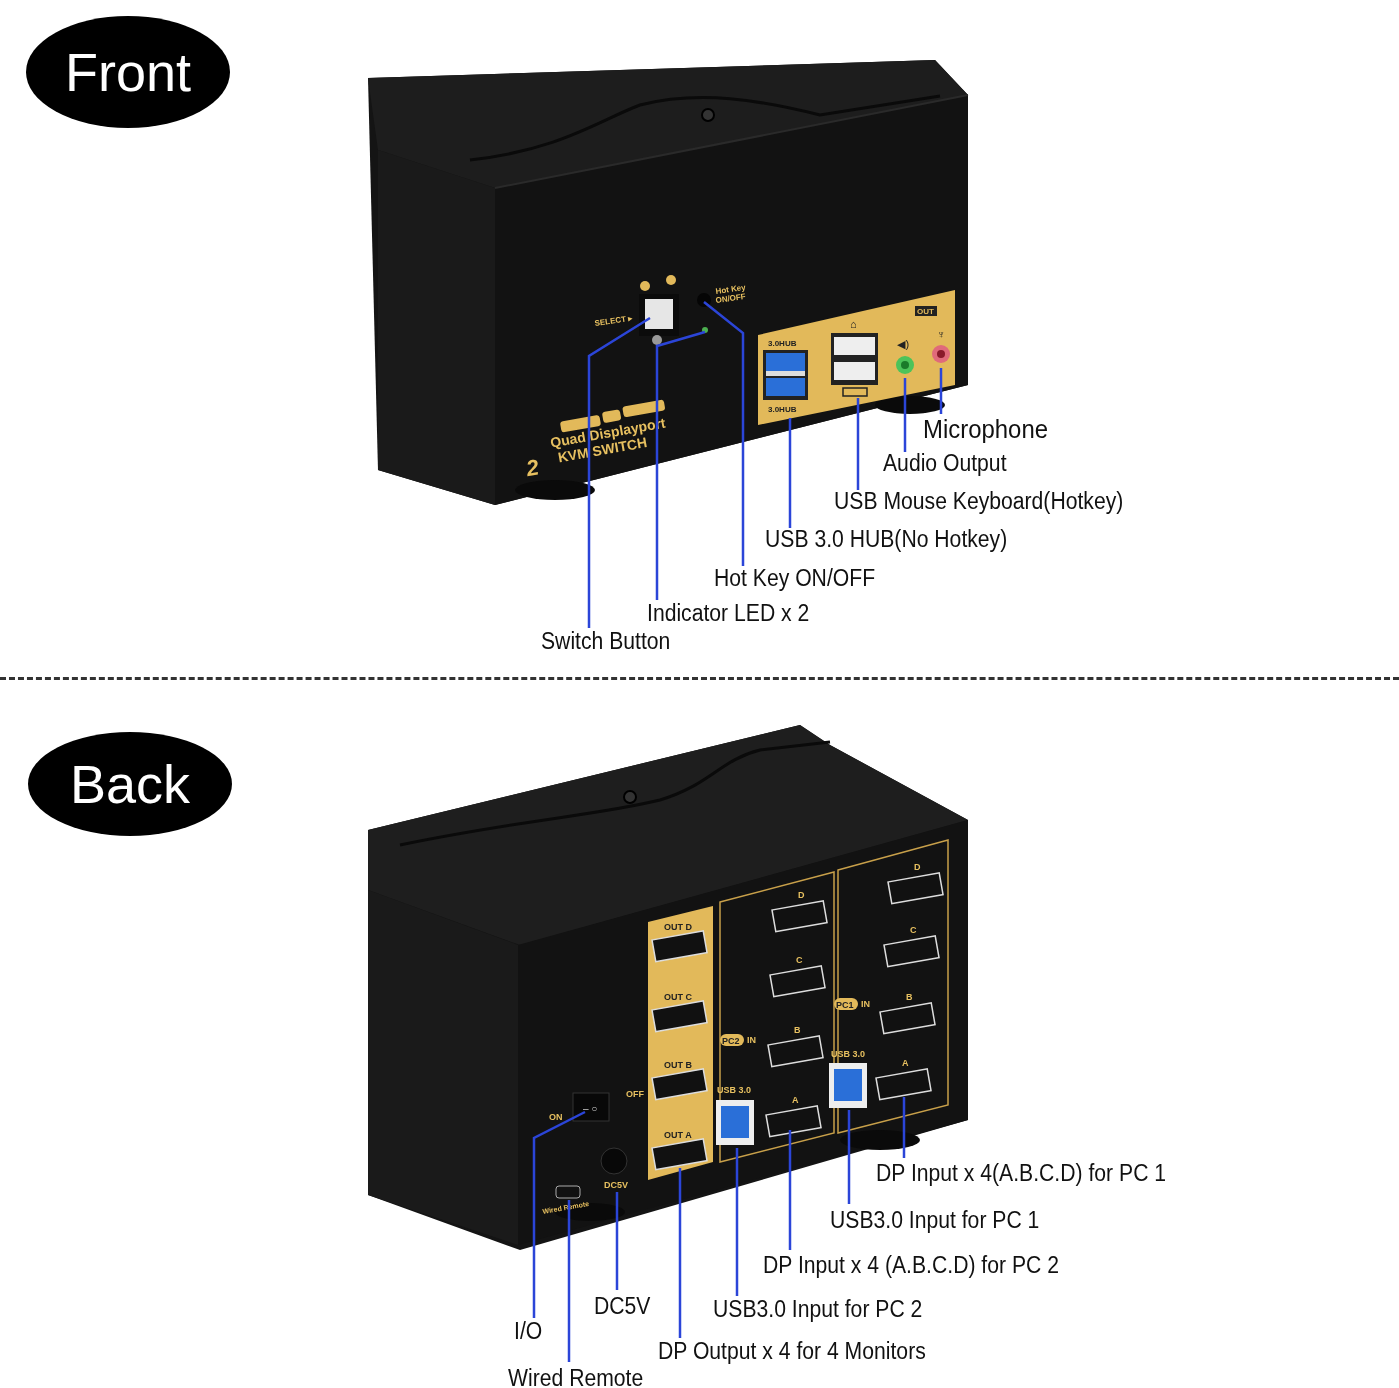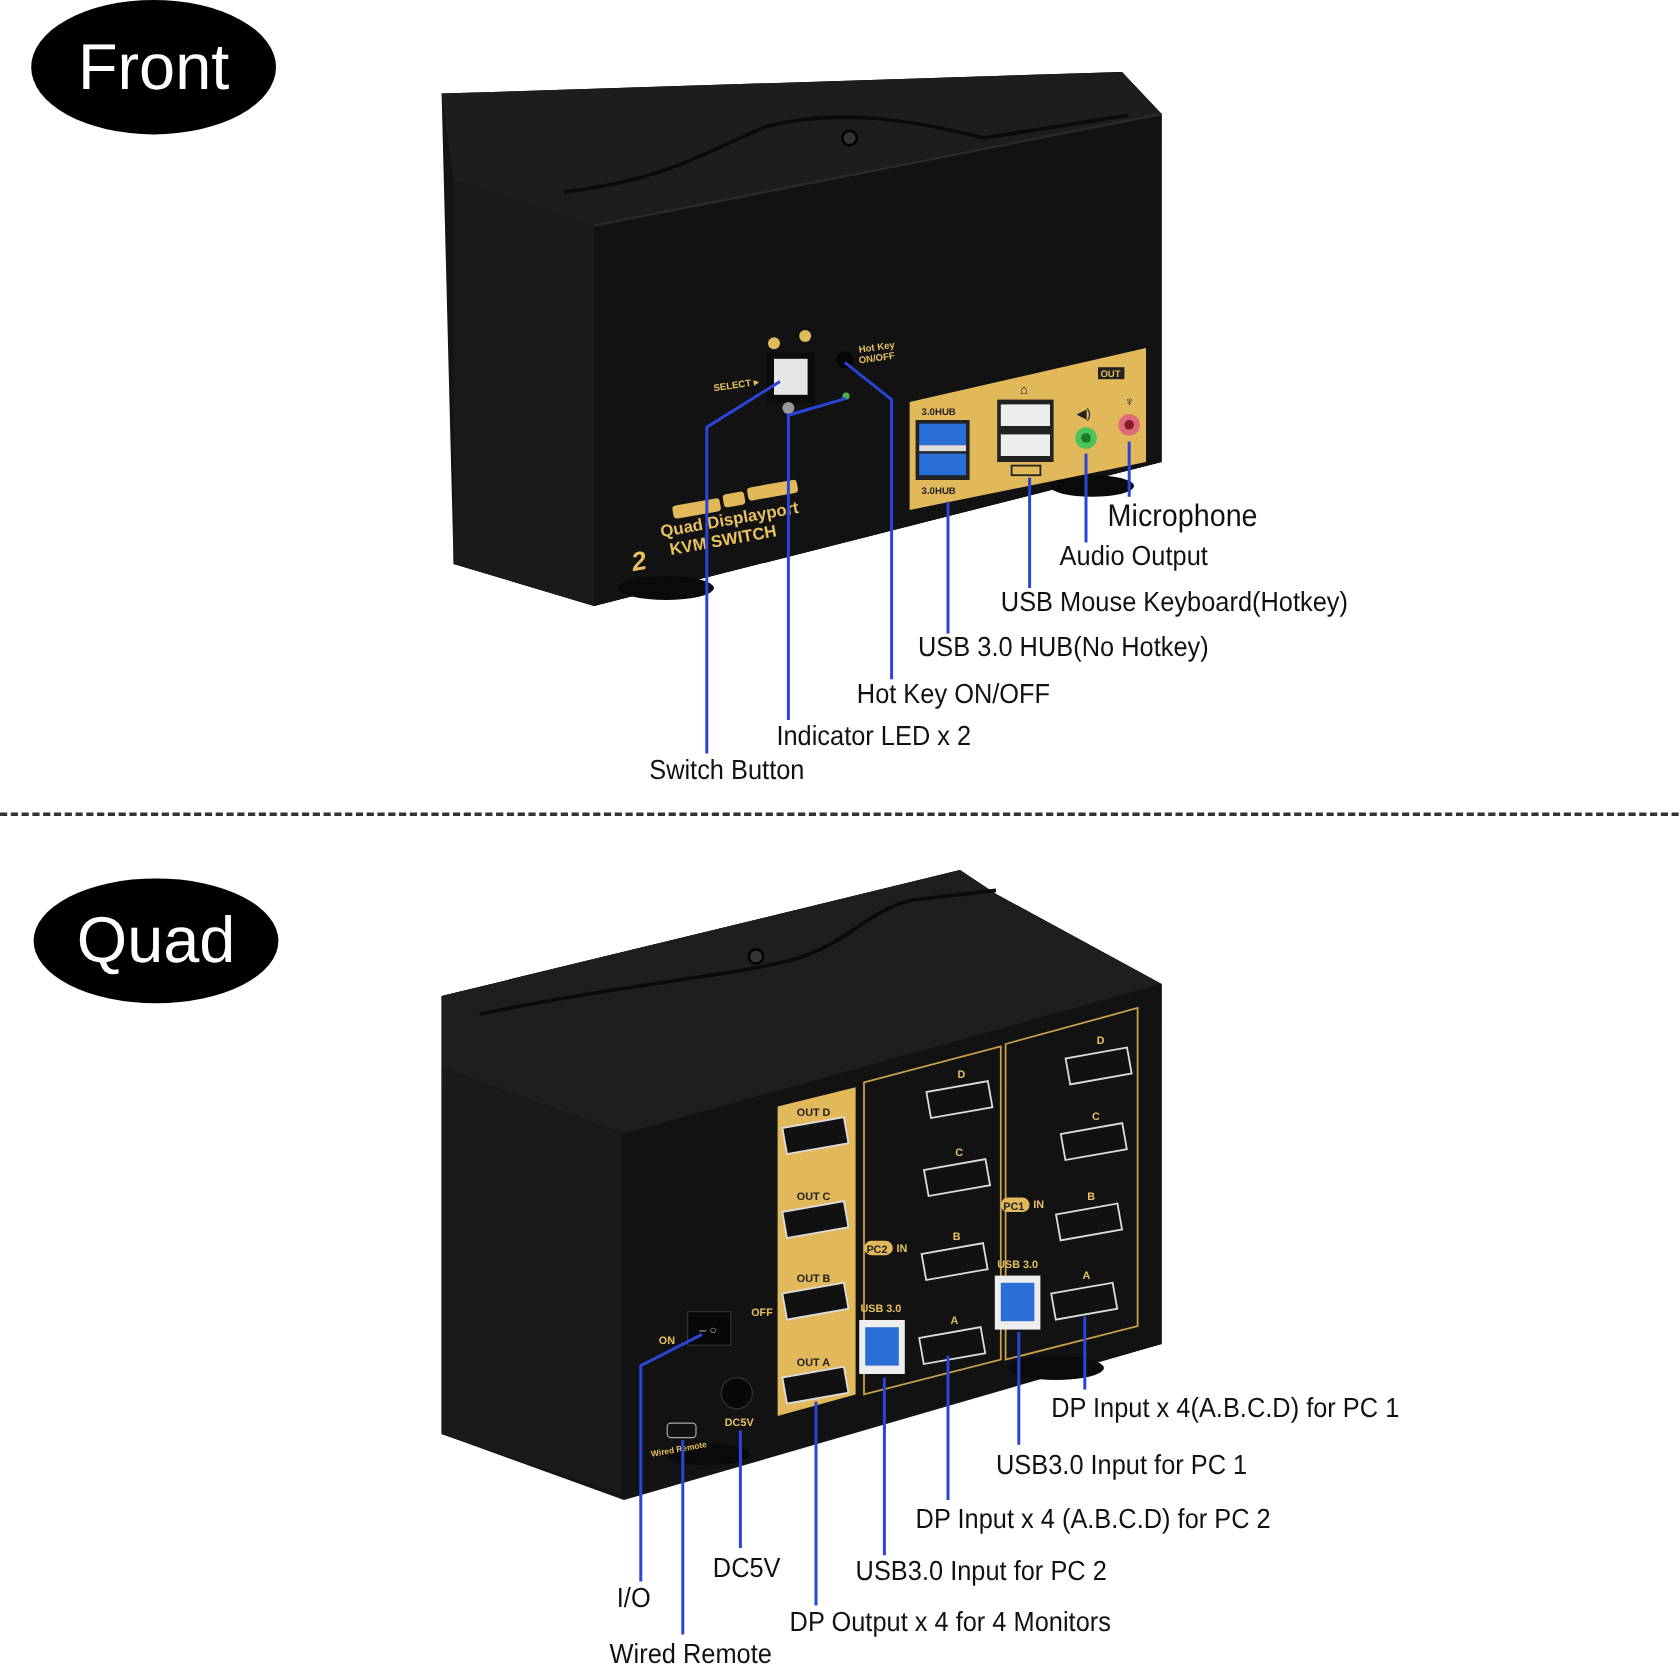--- a/index.html
+++ b/index.html
@@ -8,25 +8,25 @@
   .lbl{position:absolute;color:#111;font-size:23px;white-space:nowrap;font-family:"Liberation Sans",sans-serif;transform:scaleX(0.92);transform-origin:left center;}
   .lbl.big{font-size:26px;}
   svg{position:absolute;left:0;top:0;}
   .gold{fill:#e2b95a;}
   .gtext{fill:#e7c060;font-family:"Liberation Sans",sans-serif;font-weight:bold;}
   .divider{position:absolute;left:0;top:677px;width:1399px;height:0;border-top:3px dashed #333;}
 </style>
 </head>
 <body>
 
-<div class="pill" style="left:26px;top:0px;width:204px;height:112px;">
+<div class="pill" style="left:26px;top:16px;width:204px;height:112px;">
     <span>Front</span>
   </div>
 <div class="pill" style="left:28px;top:732px;width:204px;height:104px;">
-    <span>Quad</span>
+    <span>Back</span>
   </div>
 
 <div class="divider"></div>
 
 <svg width="1399" height="1388" viewBox="0 0 1399 1388">
 
   <g>
     <polygon points="368,78 935,60 968,95 968,385 495,505 378,470" fill="#141414"></polygon>
     <polygon points="368,78 935,60 968,95 495,188 378,150" fill="#1d1d1d"></polygon>
     <path d="M470,160 C 560,150 600,120 640,105 C 700,90 760,100 820,115 L 940,96" stroke="#0a0a0a" stroke-width="3" fill="none"></path>

